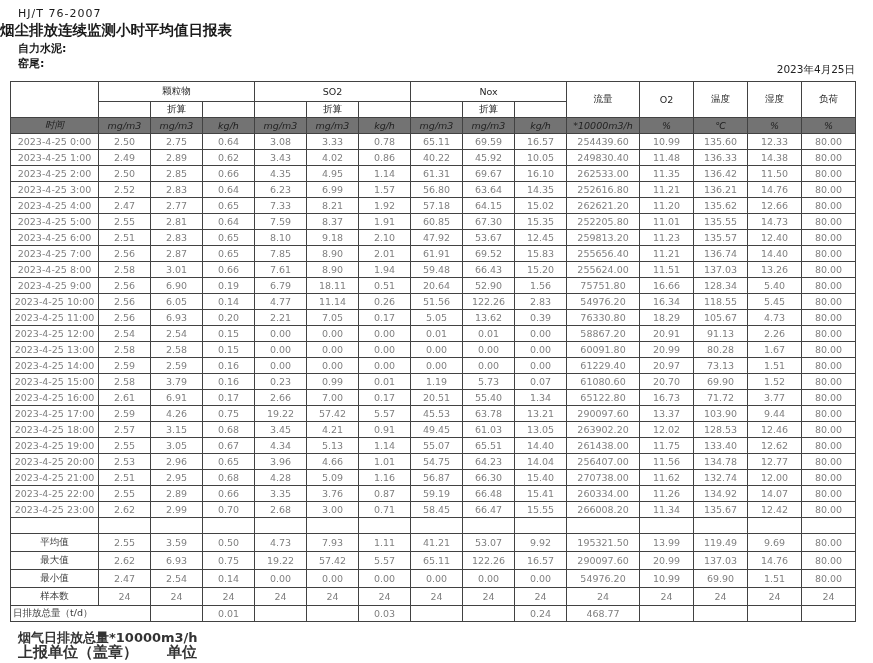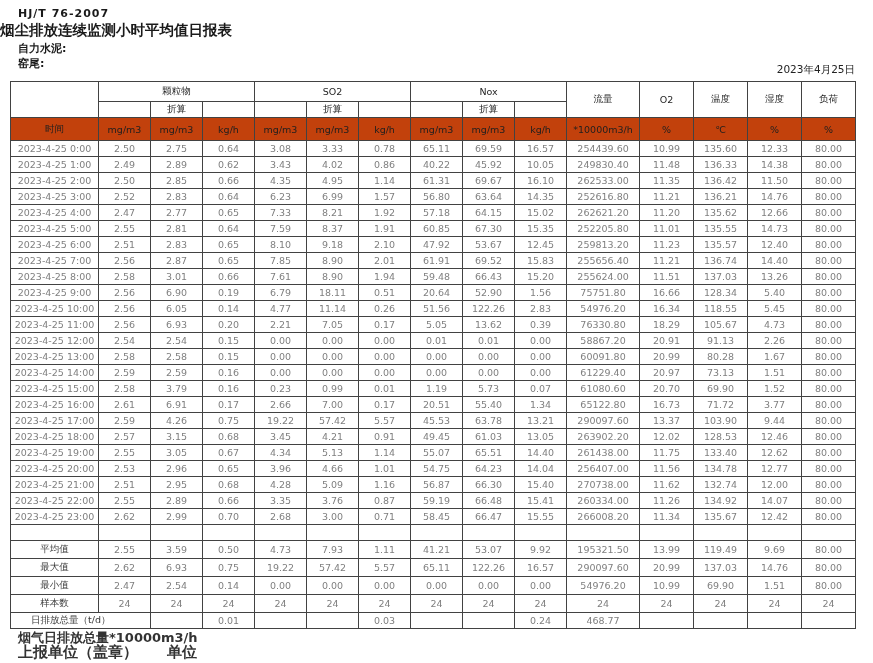--- a/index.html
+++ b/index.html
@@ -4,21 +4,21 @@
 <style>
   * { box-sizing: border-box; }
   html,body { margin:0; padding:0; }
   body {
     width: 873px; height: 663px;
     background: #ffffff;
     font-family: "DejaVu Sans", "Liberation Sans", sans-serif;
     position: relative;
     color: #1a1a1a;
   }
-  .doc-code { position:absolute; left:18px; top:7px; font-size:11px; font-weight:bold; letter-spacing:1px; }
+  .doc-code { position:absolute; left:18px; top:7px; font-size:11px; font-weight:normal; letter-spacing:1px; }
   .title { position:absolute; left:0; top:21px; width:720px; text-align:left; font-size:14.5px; font-weight:bold; }
   .company { position:absolute; left:18px; top:41px; font-size:11px; font-weight:bold; }
   .site { position:absolute; left:18px; top:56px; font-size:11px; font-weight:bold; }
   .date { position:absolute; left:10px; top:63px; width:845px; text-align:right; font-size:10.5px; color:#222; }
 
   table.report {
     position:absolute; left:10px; top:81px;
     width:845px; border-collapse:collapse; table-layout:fixed;
   }
   table.report th, table.report td {
@@ -26,30 +26,30 @@
     padding:0 1px;
     text-align:center;
     vertical-align:middle;
     font-size:9.5px;
     overflow:hidden;
     white-space:nowrap;
   }
   thead th { font-weight:normal; font-size:10px; color:#1f1f1f; }
   tr.h1 th { height:20px; }
   tr.h2 th { height:16px; }
-  tr.h3 th { height:23px; background:#c2410c; }
+  tr.h3 th { height:16px; background:#737373;font-style:italic; }
   tbody tr { height:16px; }
   tbody td { color:#7f7f7f; }
   td.time-cell { color:#7f7f7f; }
   td.o2 { vertical-align:bottom; padding-bottom:1px; }
   tr.spacer { height:16px; }
   tr.sum-row { height:18px; }
   td.label-cell { color:#3a3a3a; font-size:10px; }
   tr.total-row { height:16px; }
-  tr.total-row td.label-cell { text-align:left; padding-left:20px; }
+  tr.total-row td.label-cell { text-align:left; padding-left:2px; }
 
   .footer-line1 { position:absolute; left:18px; top:629px; font-size:13px; font-weight:bold; color:#333; }
   .footer-line2 { position:absolute; left:18px; top:643px; font-size:15px; font-weight:bold; color:#333; }
   .footer-line3 { position:absolute; left:167px; top:643px; font-size:15px; font-weight:bold; color:#333; }
 </style>
 </head>
 <body>
 
 <div class="doc-code">HJ/T  76-2007</div>
 <div class="title">烟尘排放连续监测小时平均值日报表</div>

